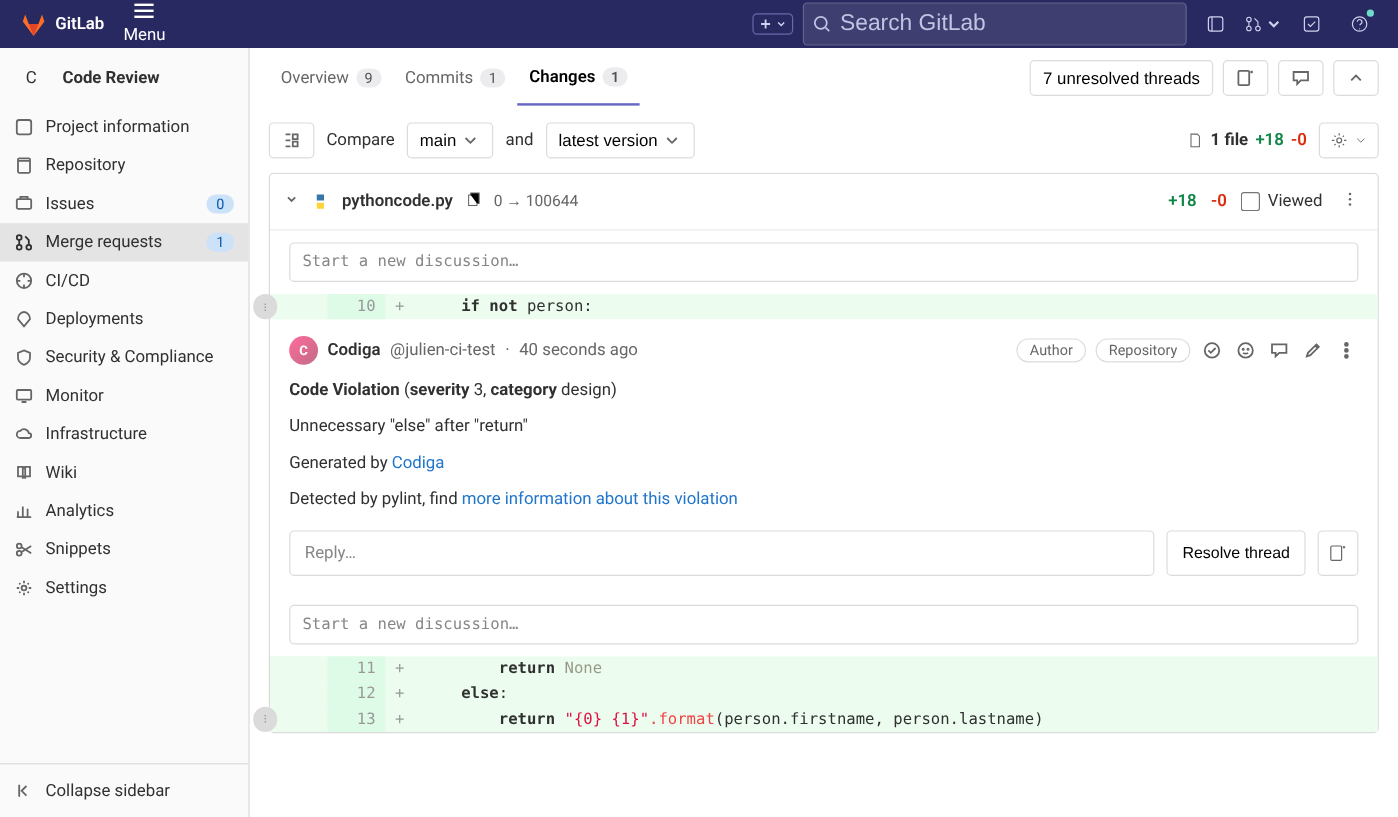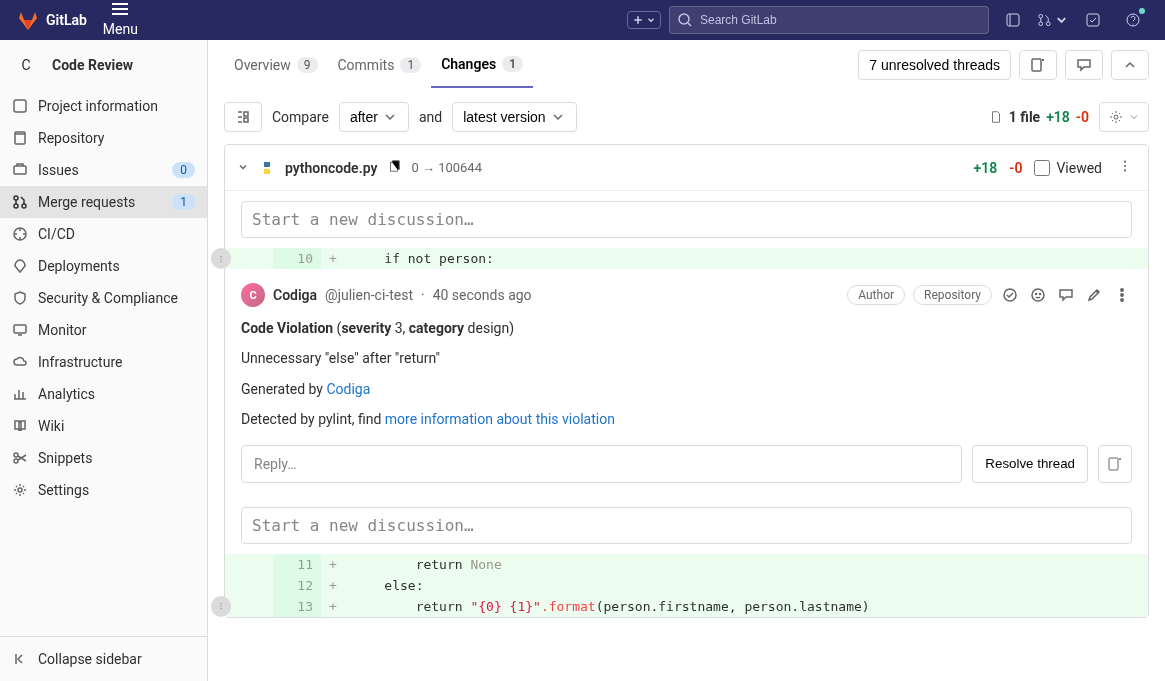--- a/index.html
+++ b/index.html
@@ -8,21 +8,21 @@
 .logo { display: flex; align-items: center; gap: 6px; font-weight: 600; }
 .logo svg { width: 24px; height: 24px; }
 .menu-btn { display: flex; align-items: center; gap: 6px; cursor: pointer; padding: 4px 8px; border-radius: 4px; flex-direction: column; }
 .hamburger { width: 16px; height: 12px; display: flex; flex-direction: column; justify-content: space-between; }
 .hamburger span { height: 2px; background: #fff; display: block; }
 .topbar-spacer { flex: 1; }
 .topbar-icon { width: 32px; height: 32px; display: flex; align-items: center; justify-content: center; cursor: pointer; border-radius: 4px; position: relative; }
 .topbar-icon svg { width: 16px; height: 16px; fill: #d1d1f0; }
 .plus-box { border: 1px solid #6868a8; border-radius: 4px; padding: 2px 4px; display: flex; align-items: center; gap: 2px; }
 .search-wrap { flex: 0 0 320px; position: relative; }
-.search-input { width: 100%; background: rgba(255,255,255,0.1); border: 1px solid rgba(255,255,255,0.2); border-radius: 4px; padding: 6px 8px 6px 30px; color: #fff; font-size: 12px; }
+.search-input { width: 100%; background: rgba(255,255,255,0.1); border: 1px solid rgba(255,255,255,0.2); border-radius: 4px; padding: 6px 8px 6px 30px; color: #fff; font-size: 19px; }
 .search-input::placeholder { color: #c2c2e2; }
 .search-icon { position: absolute; left: 8px; top: 50%; transform: translateY(-50%); width: 16px; height: 16px; }
 .dot-indicator { width: 6px; height: 6px; background: #6fdac9; border-radius: 50%; position: absolute; top: 4px; right: 4px; }
 
 .layout { display: flex; height: calc(681px - 40px); }
 .sidebar { width: 208px; background: #fafafa; border-right: 1px solid #dbdbdb; display: flex; flex-direction: column; }
 .sidebar-header { display: flex; align-items: center; gap: 10px; padding: 14px 12px 14px 10px; }
 .project-avatar { width: 32px; height: 22px; border-radius: 4px; display: flex; align-items: center; justify-content: center; }
 .sidebar-items { flex: 1; overflow-y: auto; }
 .sidebar-item { display: flex; align-items: center; gap: 10px; padding: 8px 12px; cursor: pointer; color: #303030; }
@@ -57,27 +57,27 @@
 .chevron { cursor: pointer; }
 .python-icon { width: 16px; height: 16px; }
 .filename { font-weight: 600; }
 .copy-icon { cursor: pointer; }
 .mode-change { color: #666; font-size: 13px; }
 .viewed-check { display: flex; align-items: center; gap: 6px; cursor: pointer; }
 .viewed-check input { width: 16px; height: 16px; }
 .kebab { cursor: pointer; padding: 4px; }
 
 .diff-body { }
-.discussion-input { margin: 10px 16px; border: 1px solid #dbdbdb; border-radius: 4px; padding: 8px 10px; color: #868686; font-family: Menlo, monospace; font-size: 16px; cursor: text; }
+.discussion-input { margin: 10px 16px; border: 1px solid #dbdbdb; border-radius: 4px; padding: 8px 10px; color: #868686; font-family: Menlo, monospace; font-size: 13px; cursor: text; }
 .code-line { display: flex; font-family: Menlo, Consolas, monospace; font-size: 13px; background: #ecfdf0; position: relative; }
 .line-gutter { width: 48px; text-align: right; padding: 3px 8px; color: #999; background: #ddfbe6; user-select: none; }
 .line-gutter.blank { background: #ecfdf0; }
 .line-sign { width: 24px; text-align: center; padding: 3px 0; color: #999; }
 .line-code { flex: 1; padding: 3px 8px; white-space: pre; }
-.kw { font-weight: 400; }
+.kw { font-weight: 700; }
 .kw2 { color: #998; }
 .str { color: #d14; }
 .fn { color: #ef4444; }
 .expand-handle { position: absolute; left: -14px; width: 20px; height: 100%; background: #dbdbdb; border-radius: 10px; display: flex; align-items: center; justify-content: center; cursor: pointer; }
 
 .comment-block { padding: 14px 16px; }
 .comment-header { display: flex; align-items: center; gap: 8px; }
 .avatar { width: 24px; height: 24px; border-radius: 50%; background: linear-gradient(135deg, #ff6b9d, #c06c84); display: flex; align-items: center; justify-content: center; color: #fff; font-size: 11px; font-weight: 700; }
 .comment-author { font-weight: 600; }
 .comment-user { color: #666; }
@@ -247,32 +247,32 @@
         <span class="icon">
             <svg viewBox="0 0 16 16">
               <path d="M5 11a3 3 0 0 1 0-6 4 4 0 0 1 7 2 2 2 0 0 1 0 4z"></path>
             </svg>
           </span>
         <span>Infrastructure</span>
       </div>
       <div class="sidebar-item">
         <span class="icon">
             <svg viewBox="0 0 16 16">
+              <path d="M3 3h4a2 2 0 0 1 2 2v8a2 2 0 0 0-2-2H3zM13 3H9a2 2 0 0 0-2 2v8a2 2 0 0 1 2-2h4z"></path>
+            </svg>
+          </span>
+        <span>Wiki</span>
+      </div>
+      <div class="sidebar-item">
+        <span class="icon">
+            <svg viewBox="0 0 16 16">
               <path d="M3 13V8M7 13V4M11 13V6M2 13h12"></path>
             </svg>
           </span>
         <span>Analytics</span>
-      </div>
-      <div class="sidebar-item">
-        <span class="icon">
-            <svg viewBox="0 0 16 16">
-              <path d="M3 3h4a2 2 0 0 1 2 2v8a2 2 0 0 0-2-2H3zM13 3H9a2 2 0 0 0-2 2v8a2 2 0 0 1 2-2h4z"></path>
-            </svg>
-          </span>
-        <span>Wiki</span>
       </div>
       <div class="sidebar-item">
         <span class="icon">
             <svg viewBox="0 0 16 16">
               <circle cx="4" cy="5" r="2"></circle>
               <circle cx="4" cy="11" r="2"></circle>
               <path d="M6 6l8 5M6 10l8-5"></path>
             </svg>
           </span>
         <span>Snippets</span>
@@ -333,21 +333,21 @@
     </div>
 
     <div class="compare-row">
       <button class="btn">
           <svg viewBox="0 0 16 16">
             <path d="M3 3h4M3 8h4M3 13h4M9 3h4v4H9zM9 9h4v4H9z"></path>
           </svg>
         </button>
       <span>Compare</span>
       <button class="btn">
-        <span>after</span>
+        <span>main</span>
         <svg viewBox="0 0 16 16" width="12" height="12">
             <path d="M4 6l4 4 4-4"></path>
           </svg>
       </button>
       <span>and</span>
       <button class="btn">
         <span>latest version</span>
         <svg viewBox="0 0 16 16" width="12" height="12">
             <path d="M4 6l4 4 4-4"></path>
           </svg>

